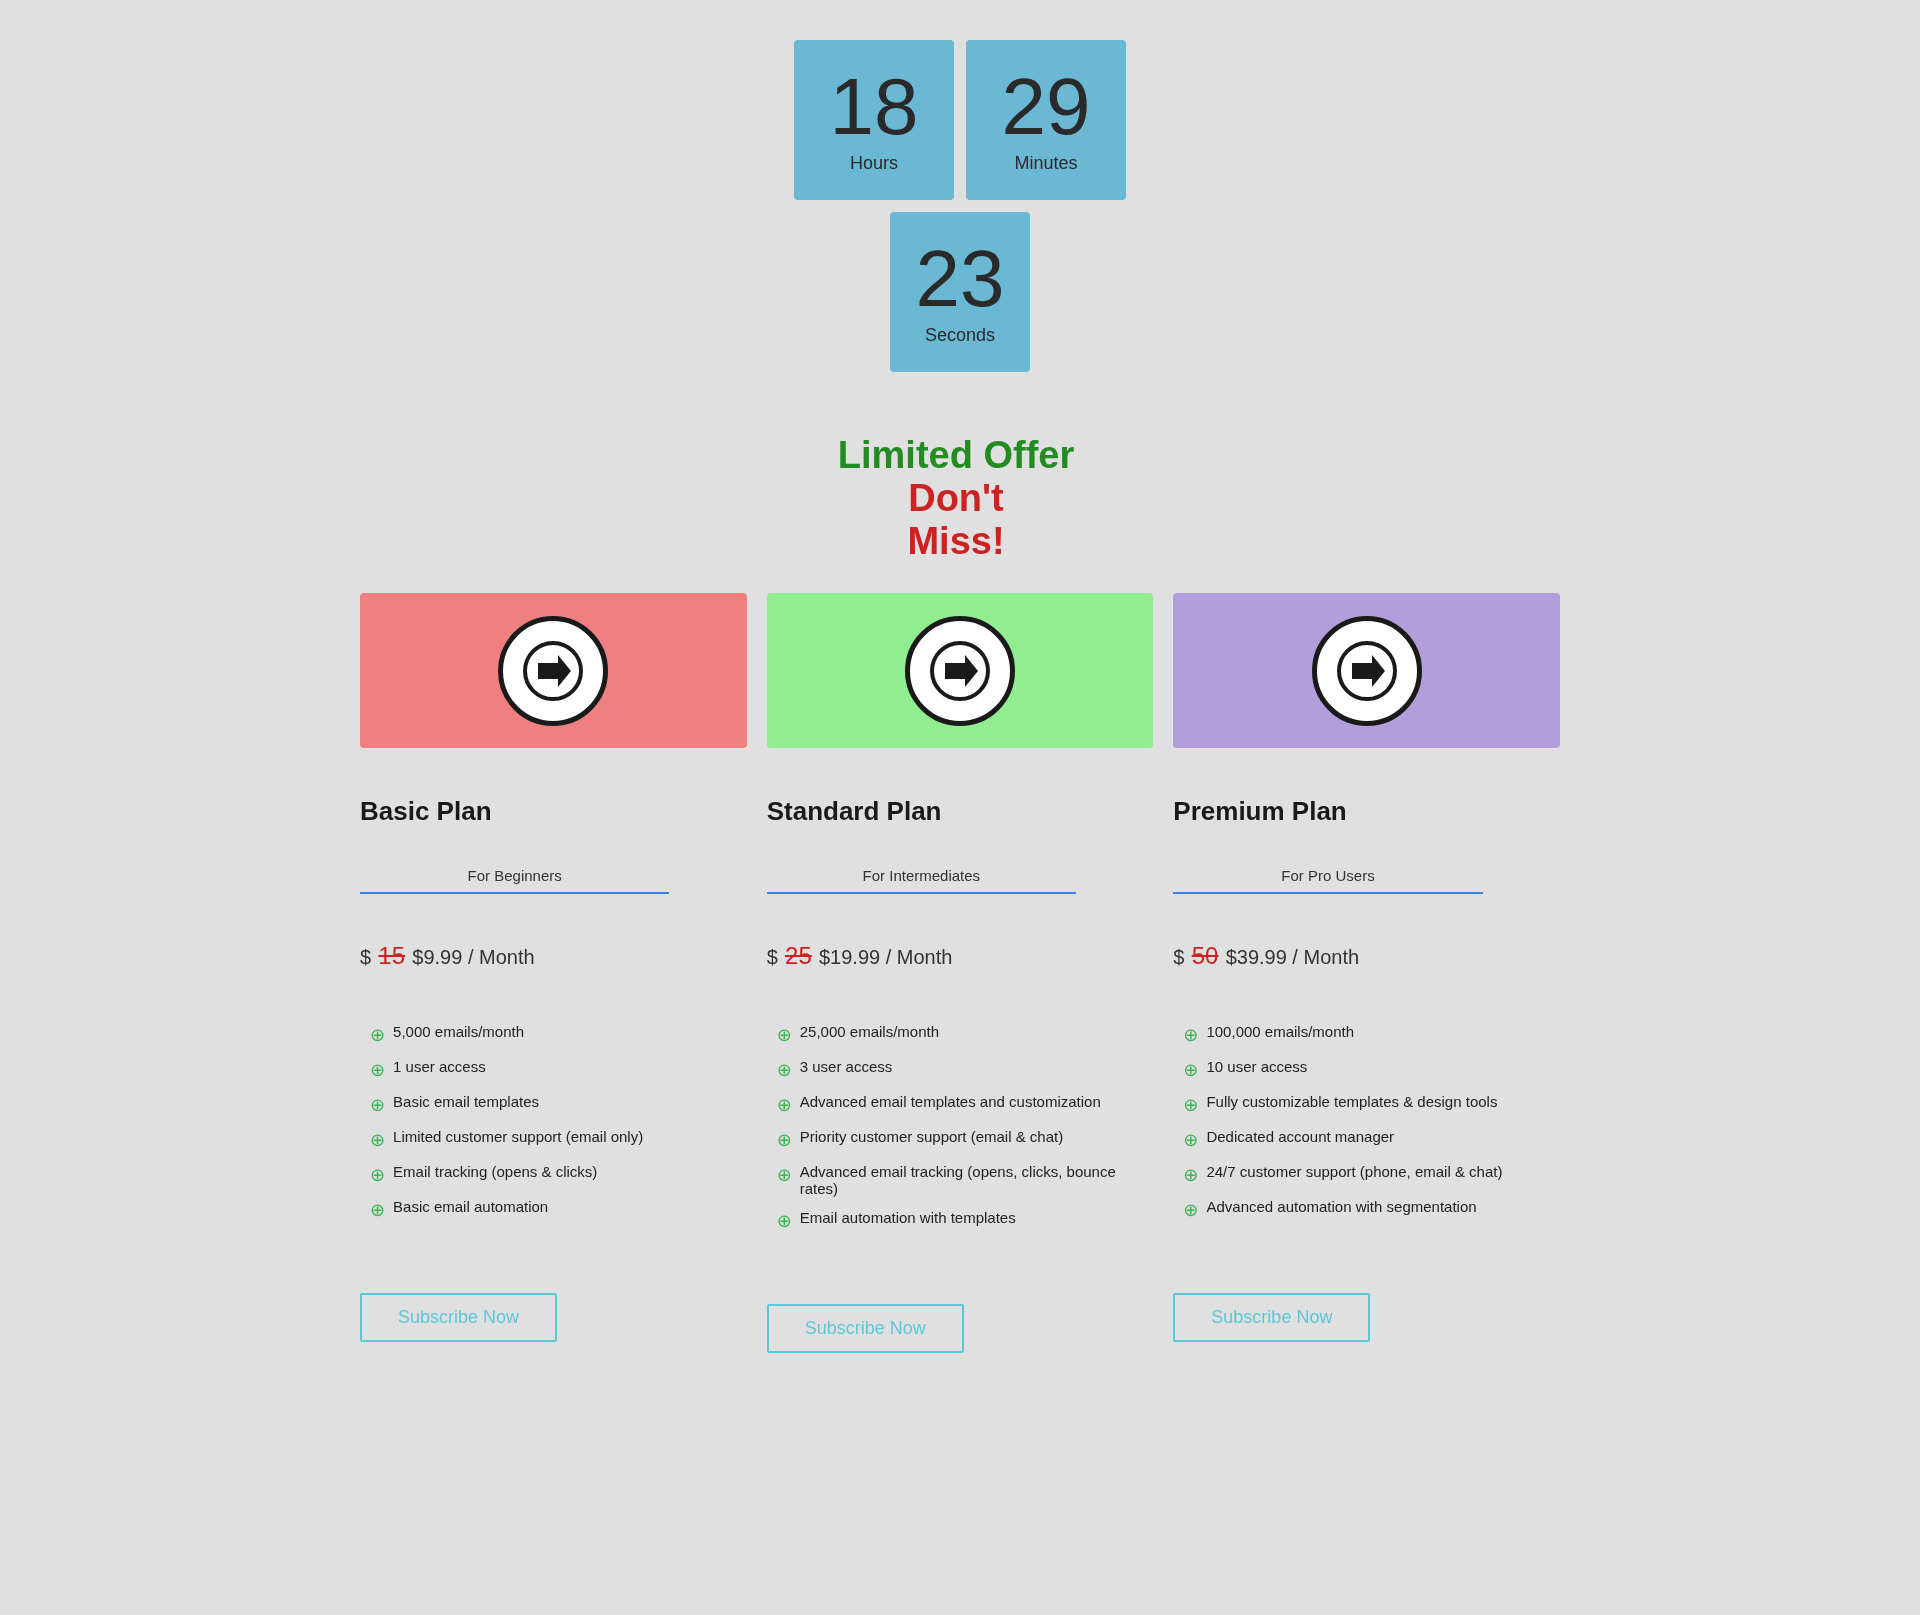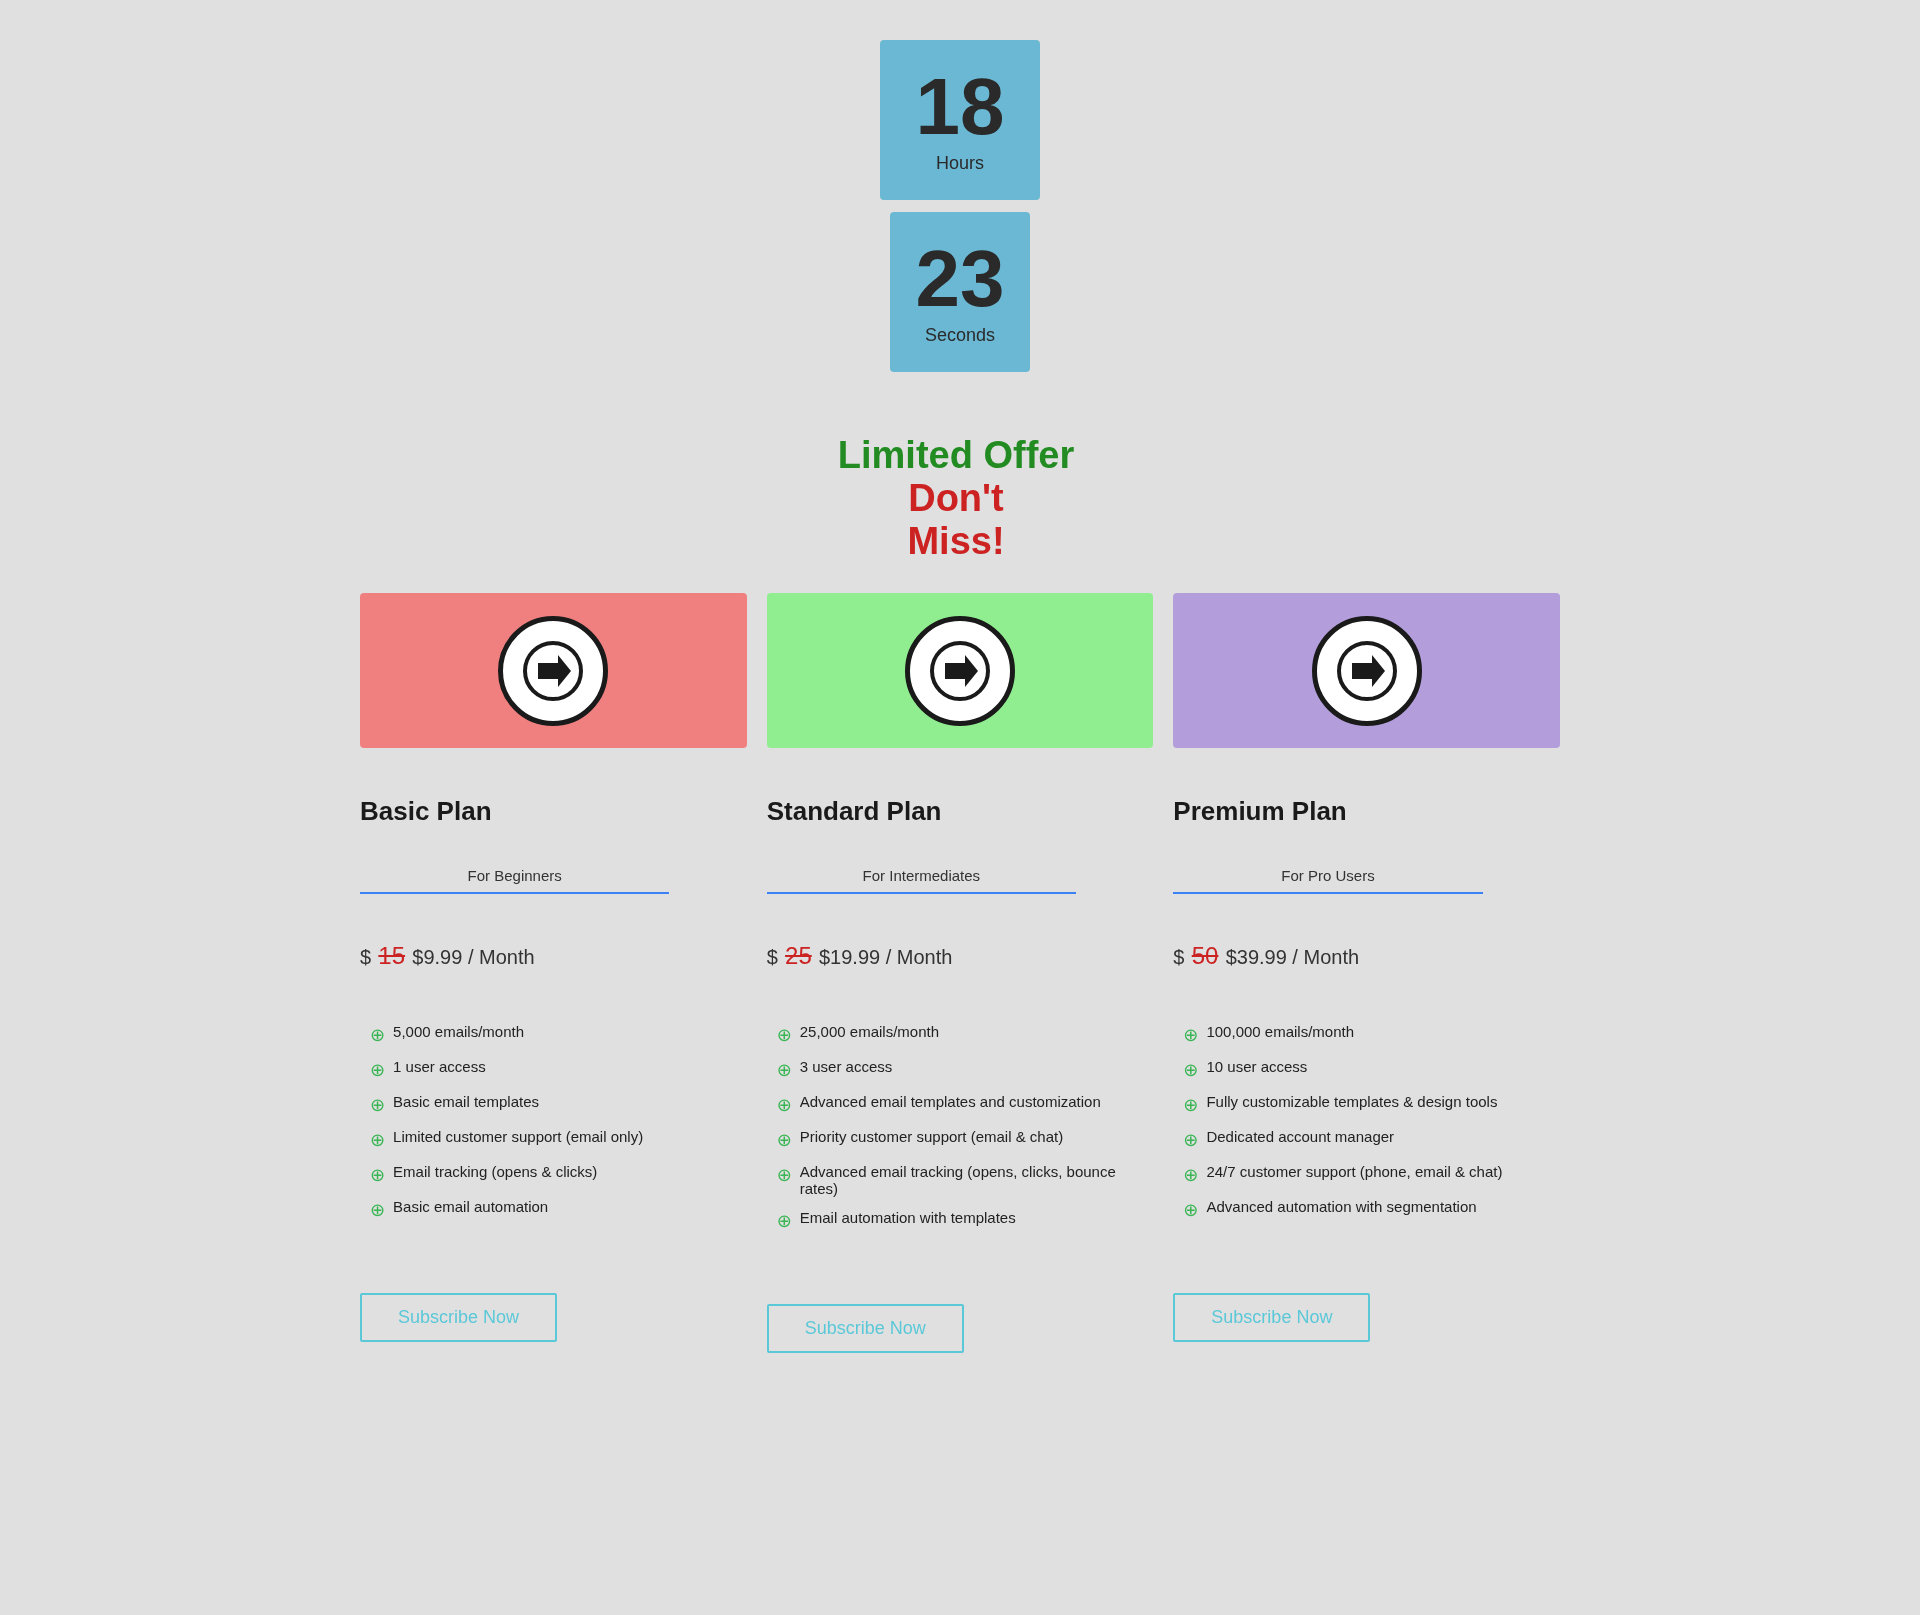--- a/index.html
+++ b/index.html
@@ -30,21 +30,21 @@
       width: 160px;
       height: 160px;
       display: flex;
       flex-direction: column;
       align-items: center;
       justify-content: center;
       border-radius: 4px;
     }
     .countdown-number {
       font-size: 80px;
-      font-weight: 700;
+      font-weight: 400;
       color: #2a2a2a;
       line-height: 1;
     }
     .countdown-label {
       font-size: 18px;
       color: #2a2a2a;
       margin-top: 6px;
     }
     .countdown-box.seconds {
       width: 140px;
@@ -182,20 +182,24 @@
   </style>
 </head>
 <body>
 
 <div class="countdown-wrapper">
   <div class="countdown-row">
     <div class="countdown-box">
       <span class="countdown-number">18</span>
       <span class="countdown-label">Hours</span>
     </div>
+    <div class="countdown-box">
+      <span class="countdown-number">29</span>
+      <span class="countdown-label">Minutes</span>
+    </div>
   </div>
   <div class="countdown-row">
     <div class="countdown-box seconds">
       <span class="countdown-number">23</span>
       <span class="countdown-label">Seconds</span>
     </div>
   </div>
 </div>
 
 <div class="limited-offer">

